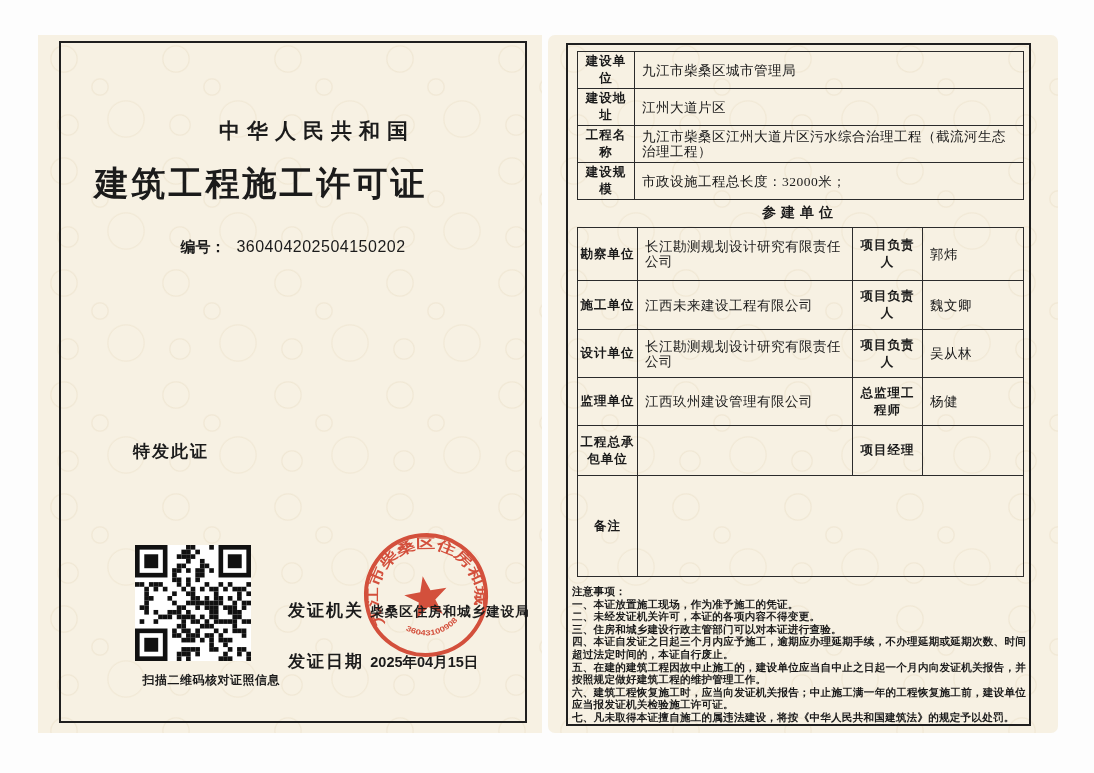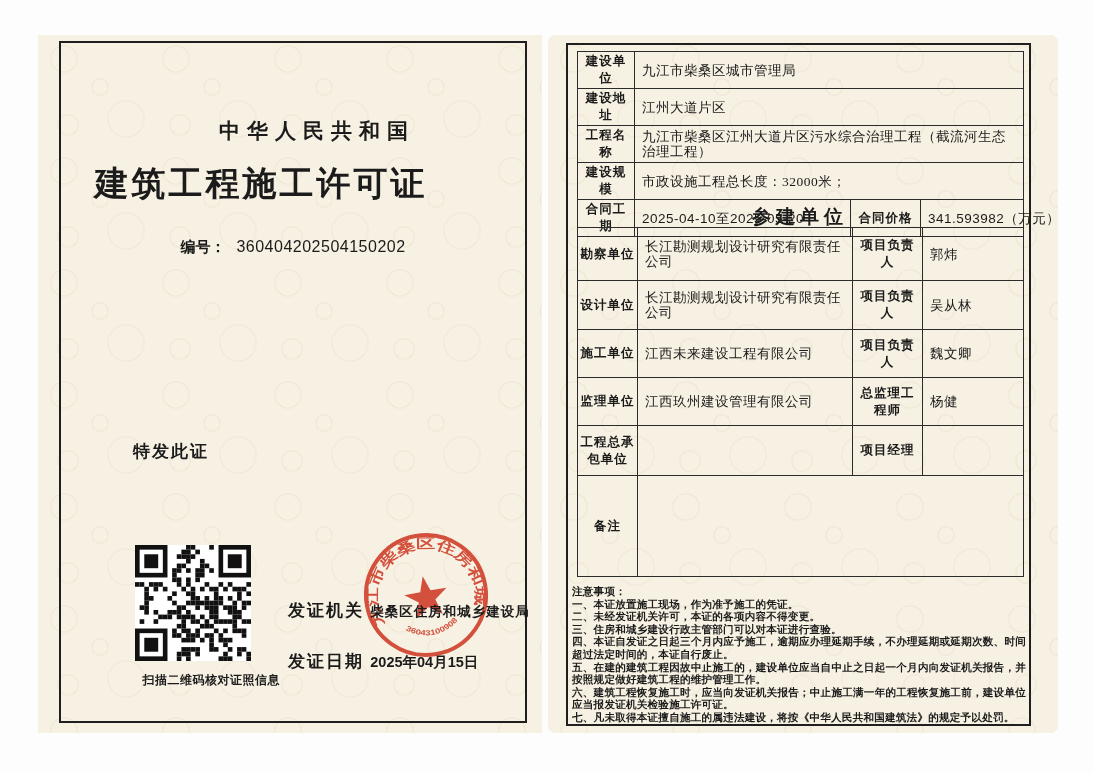--- a/index.html
+++ b/index.html
@@ -56,21 +56,21 @@
   #table1 tr:nth-child(2) td { height:35px; }
   #table1 tr:nth-child(3) td { height:30px; }
   #table1 tr:nth-child(4) td { height:32px; }
   #table1 tr:nth-child(5) td { height:22px; }
   #table2 tr:nth-child(1) td { height:53px; }
   #table2 tr:nth-child(2) td { height:49px; }
   #table2 tr:nth-child(3) td { height:48px; }
   #table2 tr:nth-child(4) td { height:48px; }
   #table2 tr:nth-child(5) td { height:50px; }
   #table2 tr:nth-child(6) td { height:101px; }
-  #section-title { left:29px; top:169px; width:446px; text-align:center; font-size:19px; font-weight:700; letter-spacing:5px; }
+  #section-title { left:29px; top:169px; width:446px; text-align:center; font-size:14px; font-weight:700; letter-spacing:5px; }
 
   #notes { left:24px; top:551px; width:454px; font-size:10.6px; font-weight:700; line-height:12.6px;
            letter-spacing:.2px; text-align:justify; }
   #notes .note-title { text-align:left; }
 </style>
 </head>
 <body>
 
 <div id="left-card" class="card">
   <div class="card-frame"></div>
@@ -320,56 +320,50 @@
           <td class="val" colspan="3">江州大道片区</td>
         </tr>
     <tr>
           <td class="lbl">工程名称</td>
           <td class="val" colspan="3">九江市柴桑区江州大道片区污水综合治理工程（截流河生态治理工程）</td>
         </tr>
     <tr>
           <td class="lbl">建设规模</td>
           <td class="val" colspan="3">市政设施工程总长度：32000米；</td>
         </tr>
-    <tr>
-      <td class="lbl">合同工期</td>
-      <td class="val sans nowrap">2025-04-10至2025-05-20</td>
-      <td class="lbl">合同价格</td>
-      <td class="val sans nowrap">341.593982（万元）</td>
-    </tr>
   </tbody>
     </table>
 
   <div id="section-title" class="abs">参建单位</div>
 
   <table id="table2">
     <colgroup>
         <col style="width:60px">
         <col style="width:215px">
         <col style="width:70px">
         <col style="width:101px">
       </colgroup>
     <tbody>
         <tr>
       <td class="lbl">勘察单位</td>
       <td class="val">长江勘测规划设计研究有限责任公司</td>
       <td class="lbl">项目负责人</td>
       <td class="val">郭炜</td>
     </tr>
     <tr>
+      <td class="lbl">施工单位</td>
+      <td class="val">江西未来建设工程有限公司</td>
+      <td class="lbl">项目负责人</td>
+      <td class="val">魏文卿</td>
+    </tr>
+    <tr>
       <td class="lbl">设计单位</td>
       <td class="val">长江勘测规划设计研究有限责任公司</td>
       <td class="lbl">项目负责人</td>
       <td class="val">吴从林</td>
-    </tr>
-    <tr>
-      <td class="lbl">施工单位</td>
-      <td class="val">江西未来建设工程有限公司</td>
-      <td class="lbl">项目负责人</td>
-      <td class="val">魏文卿</td>
     </tr>
     <tr>
       <td class="lbl">监理单位</td>
       <td class="val">江西玖州建设管理有限公司</td>
       <td class="lbl">总监理工程师</td>
       <td class="val">杨健</td>
     </tr>
     <tr>
       <td class="lbl">工程总承包单位</td>
       <td class="val"></td>

